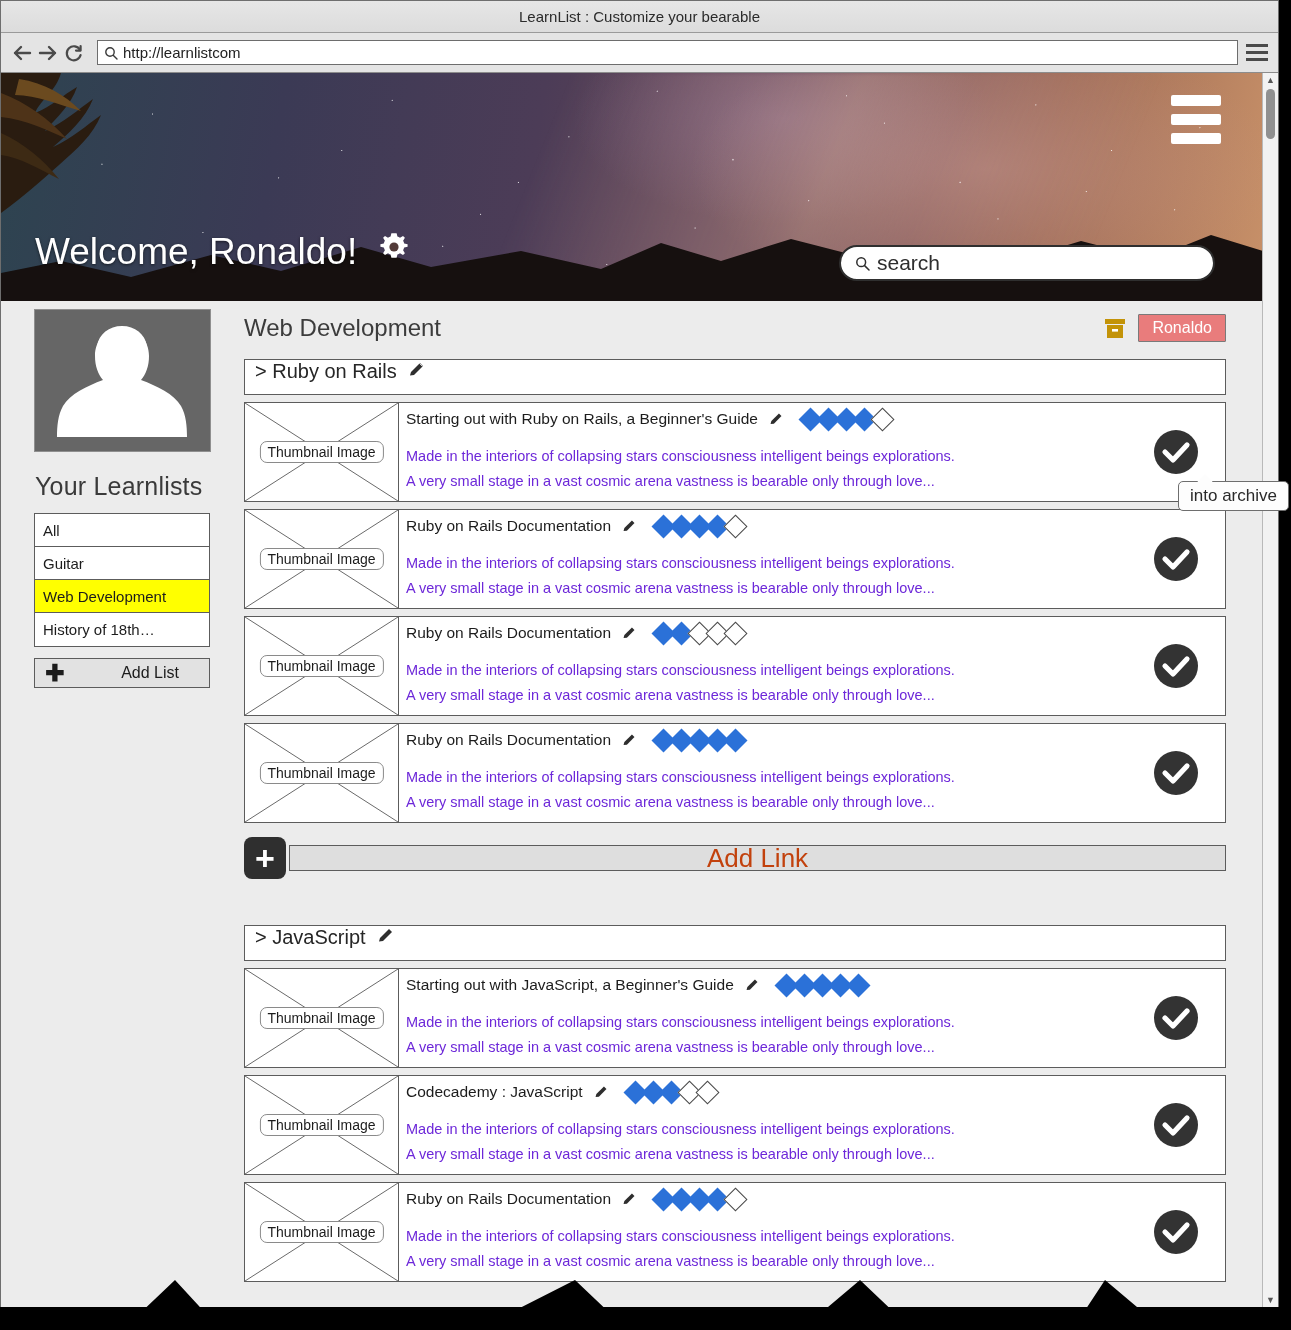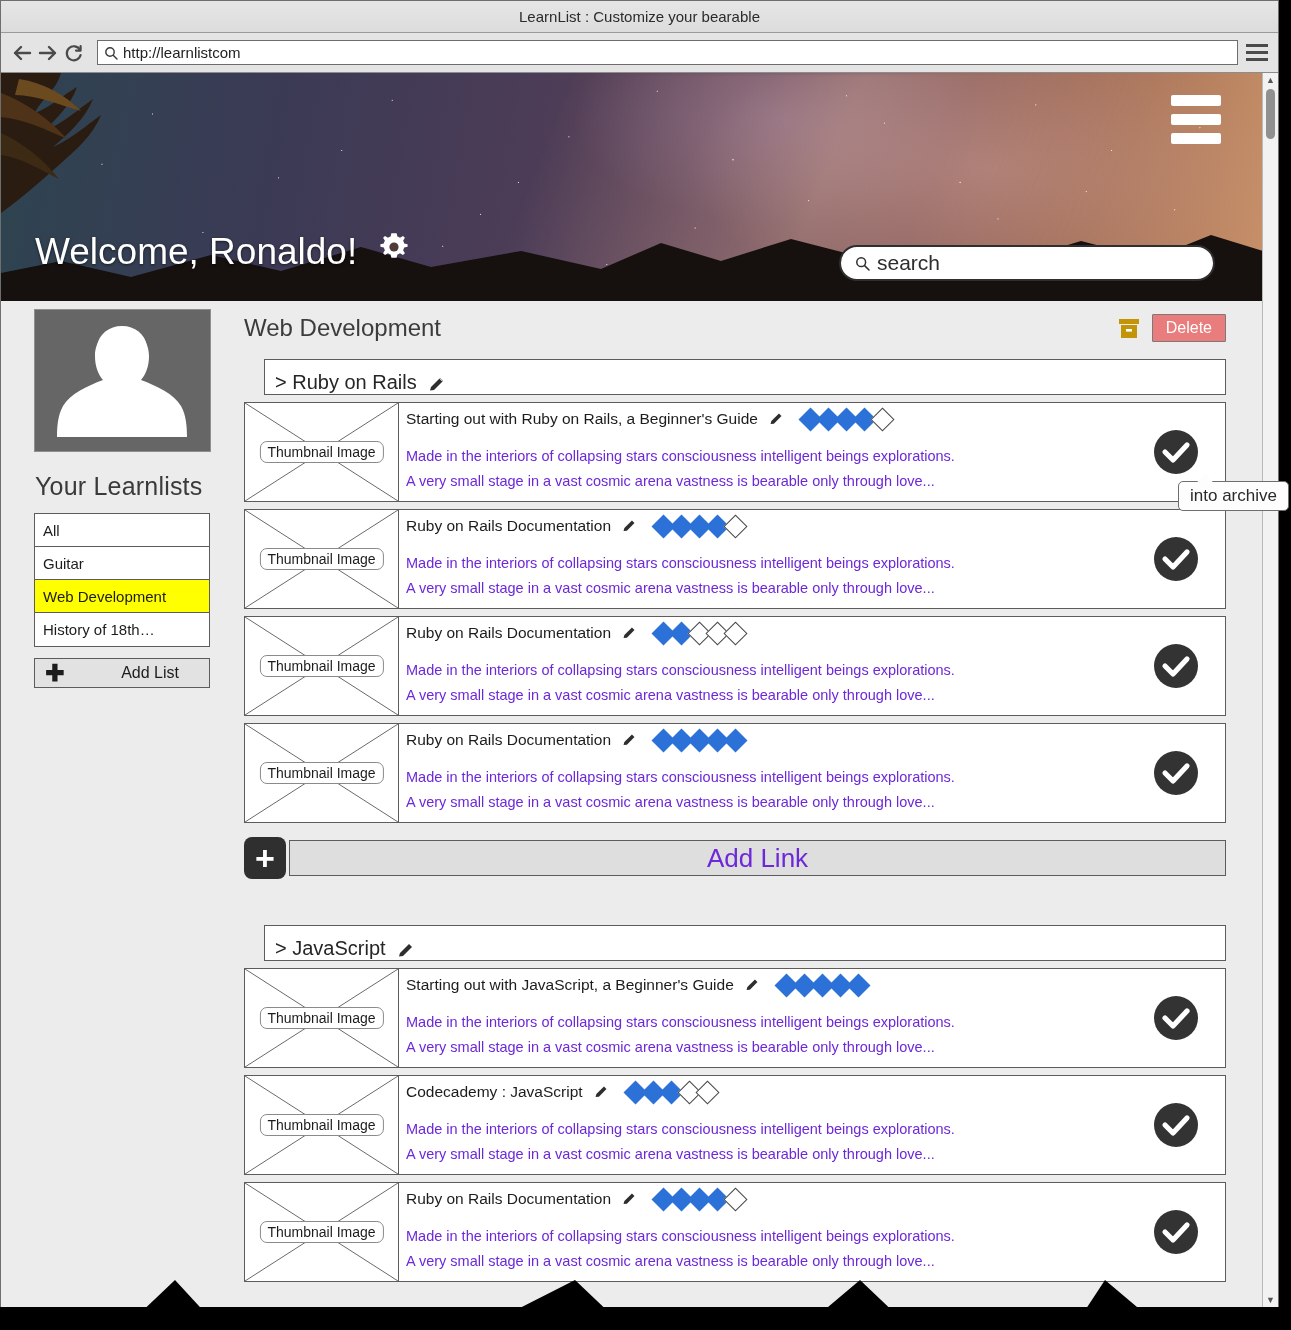--- a/index.html
+++ b/index.html
@@ -243,27 +243,26 @@
     padding: 4px 13px;
     cursor: pointer;
     border-radius: 1px;
   }
 
   .section-head {
     margin-top: 12px;
     height: 36px;
     border: 1px solid #5c5c5c;
     background: #fff;
-    display: flex; align-items: flex-end;
+    display: flex; align-items: flex-start;
     padding-left: 10px;
     box-sizing: border-box;
     font-size: 20px;
     color: #262626;
     gap: 10px;
-    margin-left: 20px;
   }
   .pencil { cursor: pointer; display: inline-flex; }
 
   .link-row {
     margin-top: 7px;
     border: 1px solid #5c5c5c;
     background: #fff;
     display: flex;
     height: 100px;
     box-sizing: border-box;
@@ -350,26 +349,26 @@
     background: #2f2f2f;
     border-radius: 8px;
     color: #fff;
     display: flex; align-items: center; justify-content: center;
     font-size: 34px; font-weight: bold; line-height: 1;
     cursor: pointer;
     flex: none;
   }
   .addlink-btn {
     flex: 1;
-    height: 36px;
+    height: 26px;
     margin-left: 3px;
     background: #dedede;
     border: 1px solid #5c5c5c;
     display: flex; align-items: center; justify-content: center;
-    font-size: 26px; color: #6d28d9;
+    font-size: 26px; color: #c2410c;
     cursor: pointer;
     box-sizing: border-box;
   }
 
   
   .pagescroll {
     position: absolute;
     right: 0; top: 0;
     width: 15px; height: 100%;
     background: #f2f2f2;
@@ -524,21 +523,21 @@
 
           <div class="main-head">
             <div class="pgtitle">Web Development</div>
             <div class="archive-icon">
               <svg width="26" height="26" viewBox="0 0 26 26">
                 <rect x="3" y="4" width="20" height="5" fill="#c39308"></rect>
                 <rect x="5" y="10" width="16" height="13" fill="#c39308"></rect>
                 <rect x="10" y="14" width="6" height="2.6" fill="#ffffff"></rect>
               </svg>
             </div>
-            <button class="delete-btn">Delete</button>
+            <button class="delete-btn">Ronaldo</button>
           </div>
 
           <div class="section-head">
             <span>&gt; Ruby on Rails</span>
             <span class="pencil">
               <svg width="19" height="19" viewBox="0 0 19 19">
                   <path d="M3 15.5 L4 12 L13 3 L16 6 L7 15 Z" fill="#2e2e2e"></path>
                   <path d="M12.6 3.4 L15.6 6.4" stroke="#fff" stroke-width="1"></path>
                 </svg>
             </span>

